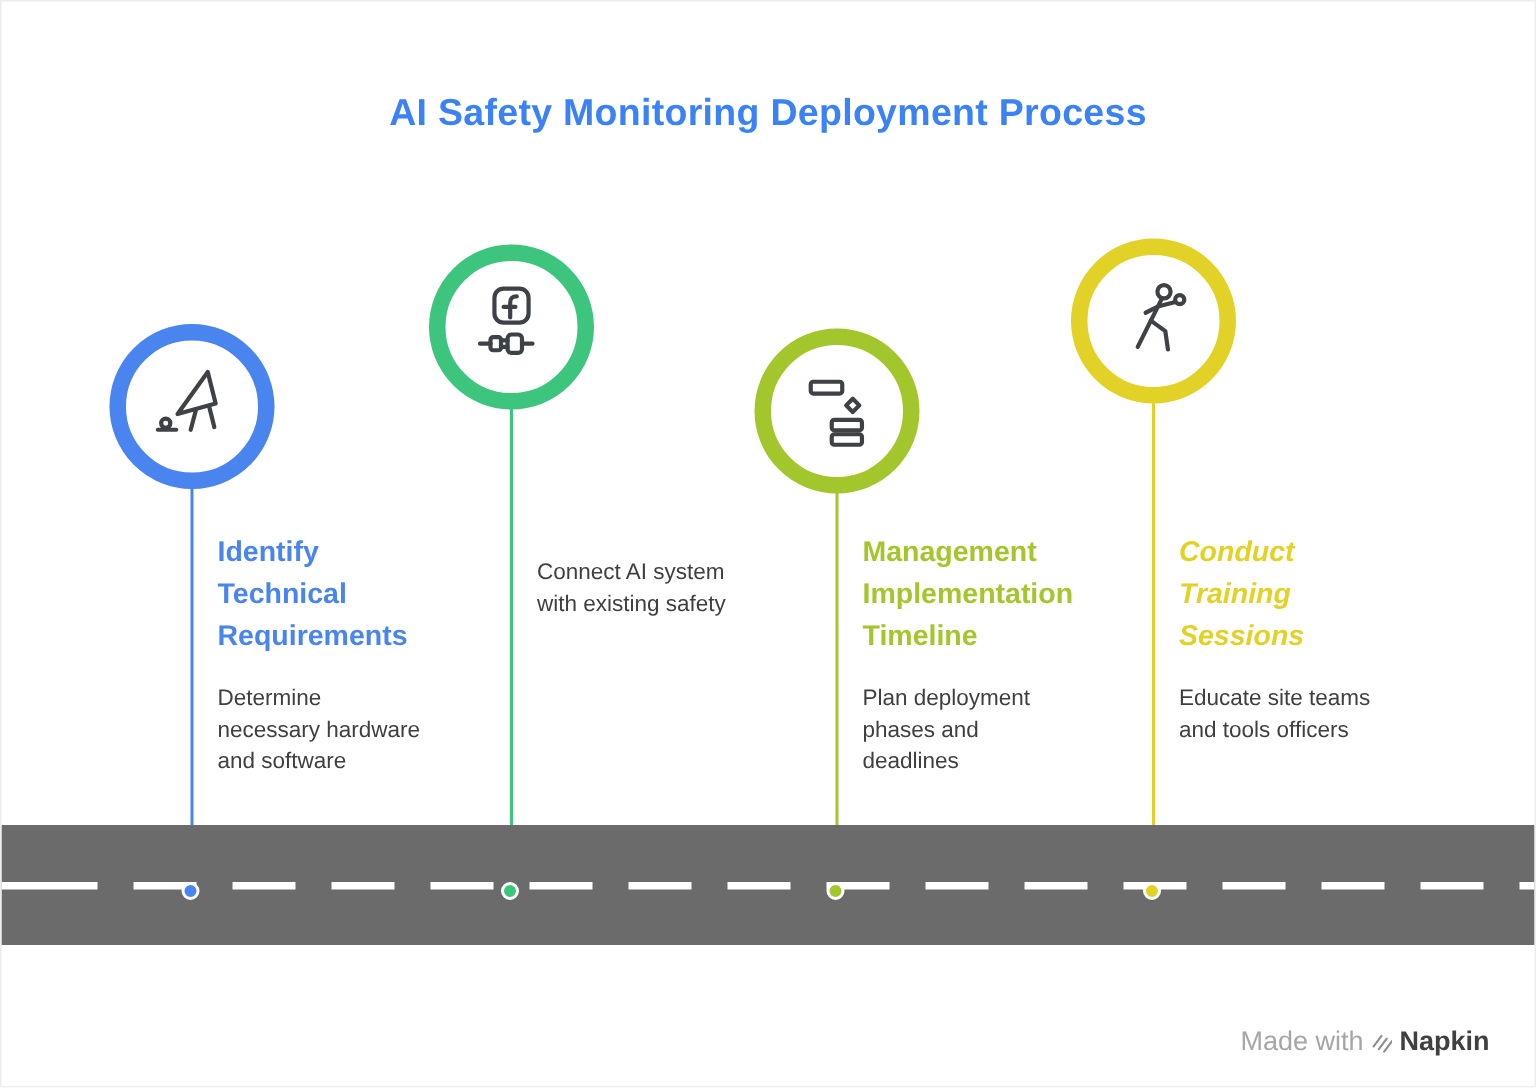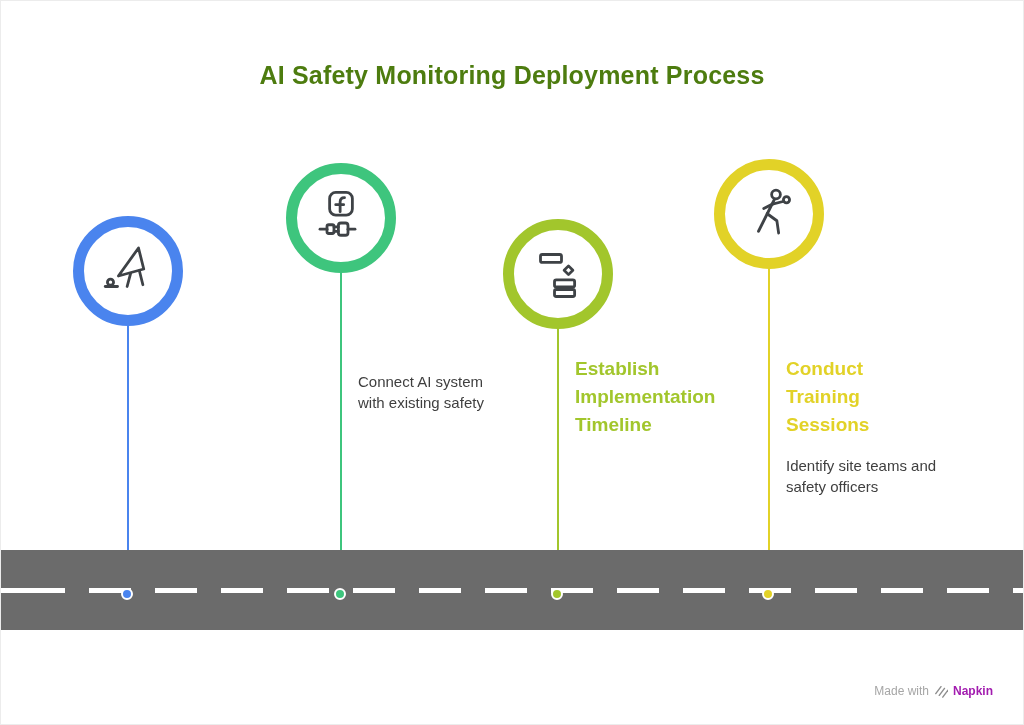--- a/index.html
+++ b/index.html
@@ -3,21 +3,21 @@
 <meta charset="utf-8">
 <style>
   html,body { margin:0; padding:0; background:#fff; }
   .canvas {
     position:relative; width:1024px; height:725px; background:#ffffff;
     font-family:"Liberation Sans", sans-serif; overflow:hidden;
     border:1px solid #ececec; box-sizing:border-box;
   }
   .title {
     position:absolute; top:60px; left:0; width:100%; text-align:center;
-    font-size:25px; font-weight:700; color:#4d7c0f; letter-spacing:.2px;
+    font-size:25px; font-weight:700; color:#3b82f6; letter-spacing:.2px;
   }
   .milestone { position:absolute; top:0; height:100%; width:210px; }
   .ring {
     position:absolute; left:0; width:110px; height:110px; border-radius:50%;
     border:11px solid #ccc; box-sizing:border-box; background:#ffffff;
     display:flex; align-items:center; justify-content:center; z-index:3;
   }
   .ring svg { width:56px; height:56px; }
   .icon-stroke { fill:none; stroke:#3e4246; stroke-width:3.2; stroke-linecap:round; stroke-linejoin:round; }
   .stem { position:absolute; left:54px; width:2px; z-index:1; }
@@ -29,23 +29,23 @@
   .m-title { font-size:19px; font-weight:700; line-height:28px; margin:0; }
   .m-desc { font-size:15px; color:#3f3f3f; line-height:21px; margin:16px 0 0; }
   .road { position:absolute; left:0; top:549px; width:100%; height:80px; z-index:4; }
   .dash-line {
     position:absolute; left:0; top:38px; width:100%; height:5px;
     background:repeating-linear-gradient(90deg,#ffffff 0 42px, rgba(0,0,0,0) 42px 66px);
     background-position-x:22px;
   }
   .footer {
     position:absolute; top:683px; right:30px; display:flex; align-items:center;
-    gap:5px; font-size:12px; color:#a6a6a6; z-index:5;
+    gap:5px; font-size:18px; color:#a6a6a6; z-index:5;
   }
-  .brand { color:#a21caf; font-weight:600; }
+  .brand { color:#404040; font-weight:600; }
 </style>
 </head>
 <body>
 
 <div class="canvas">
 
   <div class="title">AI Safety Monitoring Deployment Process</div>
 
   <div class="milestone" style="left:72px;">
     <div class="ring" style="top: 215px; border-color: rgb(74, 132, 238);">
@@ -54,20 +54,24 @@
           <path class="icon-stroke" d="M44 8 L50 32 L21 40 Z"></path>
           <path class="icon-stroke" d="M35 37 L31 52"></path>
           <path class="icon-stroke" d="M45 34 L49 50"></path>
           <circle class="icon-stroke" cx="12" cy="47" r="3.5"></circle>
           <path class="icon-stroke" d="M6 52 H20"></path>
         </svg>
       </span>
     </div>
     <div class="stem" style="top: 321px; height: 271px; background: rgb(74, 132, 238);"></div>
     <div class="dot" style="background: rgb(74, 132, 238);"></div>
+    <div class="text">
+      <p class="m-title" style="width: 150px; color: rgb(74, 132, 238);">Identify Technical Requirements</p>
+      <p class="m-desc" style="width:140px;">Determine necessary hardware and software</p>
+    </div>
   </div>
 
   <div class="milestone" style="left:285px;">
     <div class="ring" style="top: 162px; border-color: rgb(62, 197, 125);">
       <span>
         <svg viewBox="0 0 64 64">
           <rect class="icon-stroke" x="19" y="5" width="26" height="26" rx="7"></rect>
           <path class="icon-stroke" d="M36 11 c-4 0 -5 2 -5 5 v11"></path>
           <path class="icon-stroke" d="M26 19 h9"></path>
           <path class="icon-stroke" d="M8 47 h8"></path>
@@ -92,43 +96,44 @@
           <rect class="icon-stroke" x="12" y="12" width="24" height="9" rx="2"></rect>
           <path class="icon-stroke" d="M44 25 l5 5 l-5 5 l-5 -5 Z"></path>
           <rect class="icon-stroke" x="28" y="41" width="23" height="8" rx="2"></rect>
           <rect class="icon-stroke" x="28" y="52" width="23" height="8" rx="2"></rect>
         </svg>
       </span>
     </div>
     <div class="stem" style="top: 324px; height: 268px; background: rgb(162, 198, 44);"></div>
     <div class="dot" style="background: rgb(162, 198, 44);"></div>
     <div class="text">
-      <p class="m-title" style="width: 170px; color: rgb(162, 198, 44);">Establish Implementation Timeline</p>
+      <p class="m-title" style="width: 170px; color: rgb(162, 198, 44);">Management Implementation Timeline</p>
+      <p class="m-desc" style="width:130px;">Plan deployment phases and deadlines</p>
     </div>
   </div>
 
   <div class="milestone" style="left:713px;">
     <div class="ring" style="top: 158px; border-color: rgb(226, 210, 39);">
       <span>
         <svg viewBox="0 0 64 64">
           <circle class="icon-stroke" cx="40" cy="12" r="5"></circle>
           <path class="icon-stroke" d="M38 18 L30 34"></path>
           <path class="icon-stroke" d="M36 23 L48 20"></path>
           <circle class="icon-stroke" cx="52" cy="18" r="3.5"></circle>
           <path class="icon-stroke" d="M36 23 L26 28"></path>
           <path class="icon-stroke" d="M30 34 L41 42 L43 56"></path>
           <path class="icon-stroke" d="M30 34 L20 54"></path>
         </svg>
       </span>
     </div>
     <div class="stem" style="top: 264px; height: 328px; background: rgb(226, 210, 39);"></div>
     <div class="dot" style="background: rgb(226, 210, 39);"></div>
     <div class="text">
-      <p class="m-title" style="width: 100px; color: rgb(226, 210, 39);">Conduct Training Sessions</p>
-      <p class="m-desc" style="width:155px;">Identify site teams and safety officers</p>
+      <p class="m-title" style="width: 100px; color: rgb(226, 210, 39); font-style: italic;">Conduct Training Sessions</p>
+      <p class="m-desc" style="width:155px;">Educate site teams and tools officers</p>
     </div>
   </div>
 
   <div class="road" style="background: rgb(107, 107, 107);">
     <div class="dash-line"></div>
   </div>
 
   <div class="footer">
     <span>Made with</span>
     <span style="display:inline-flex;">

